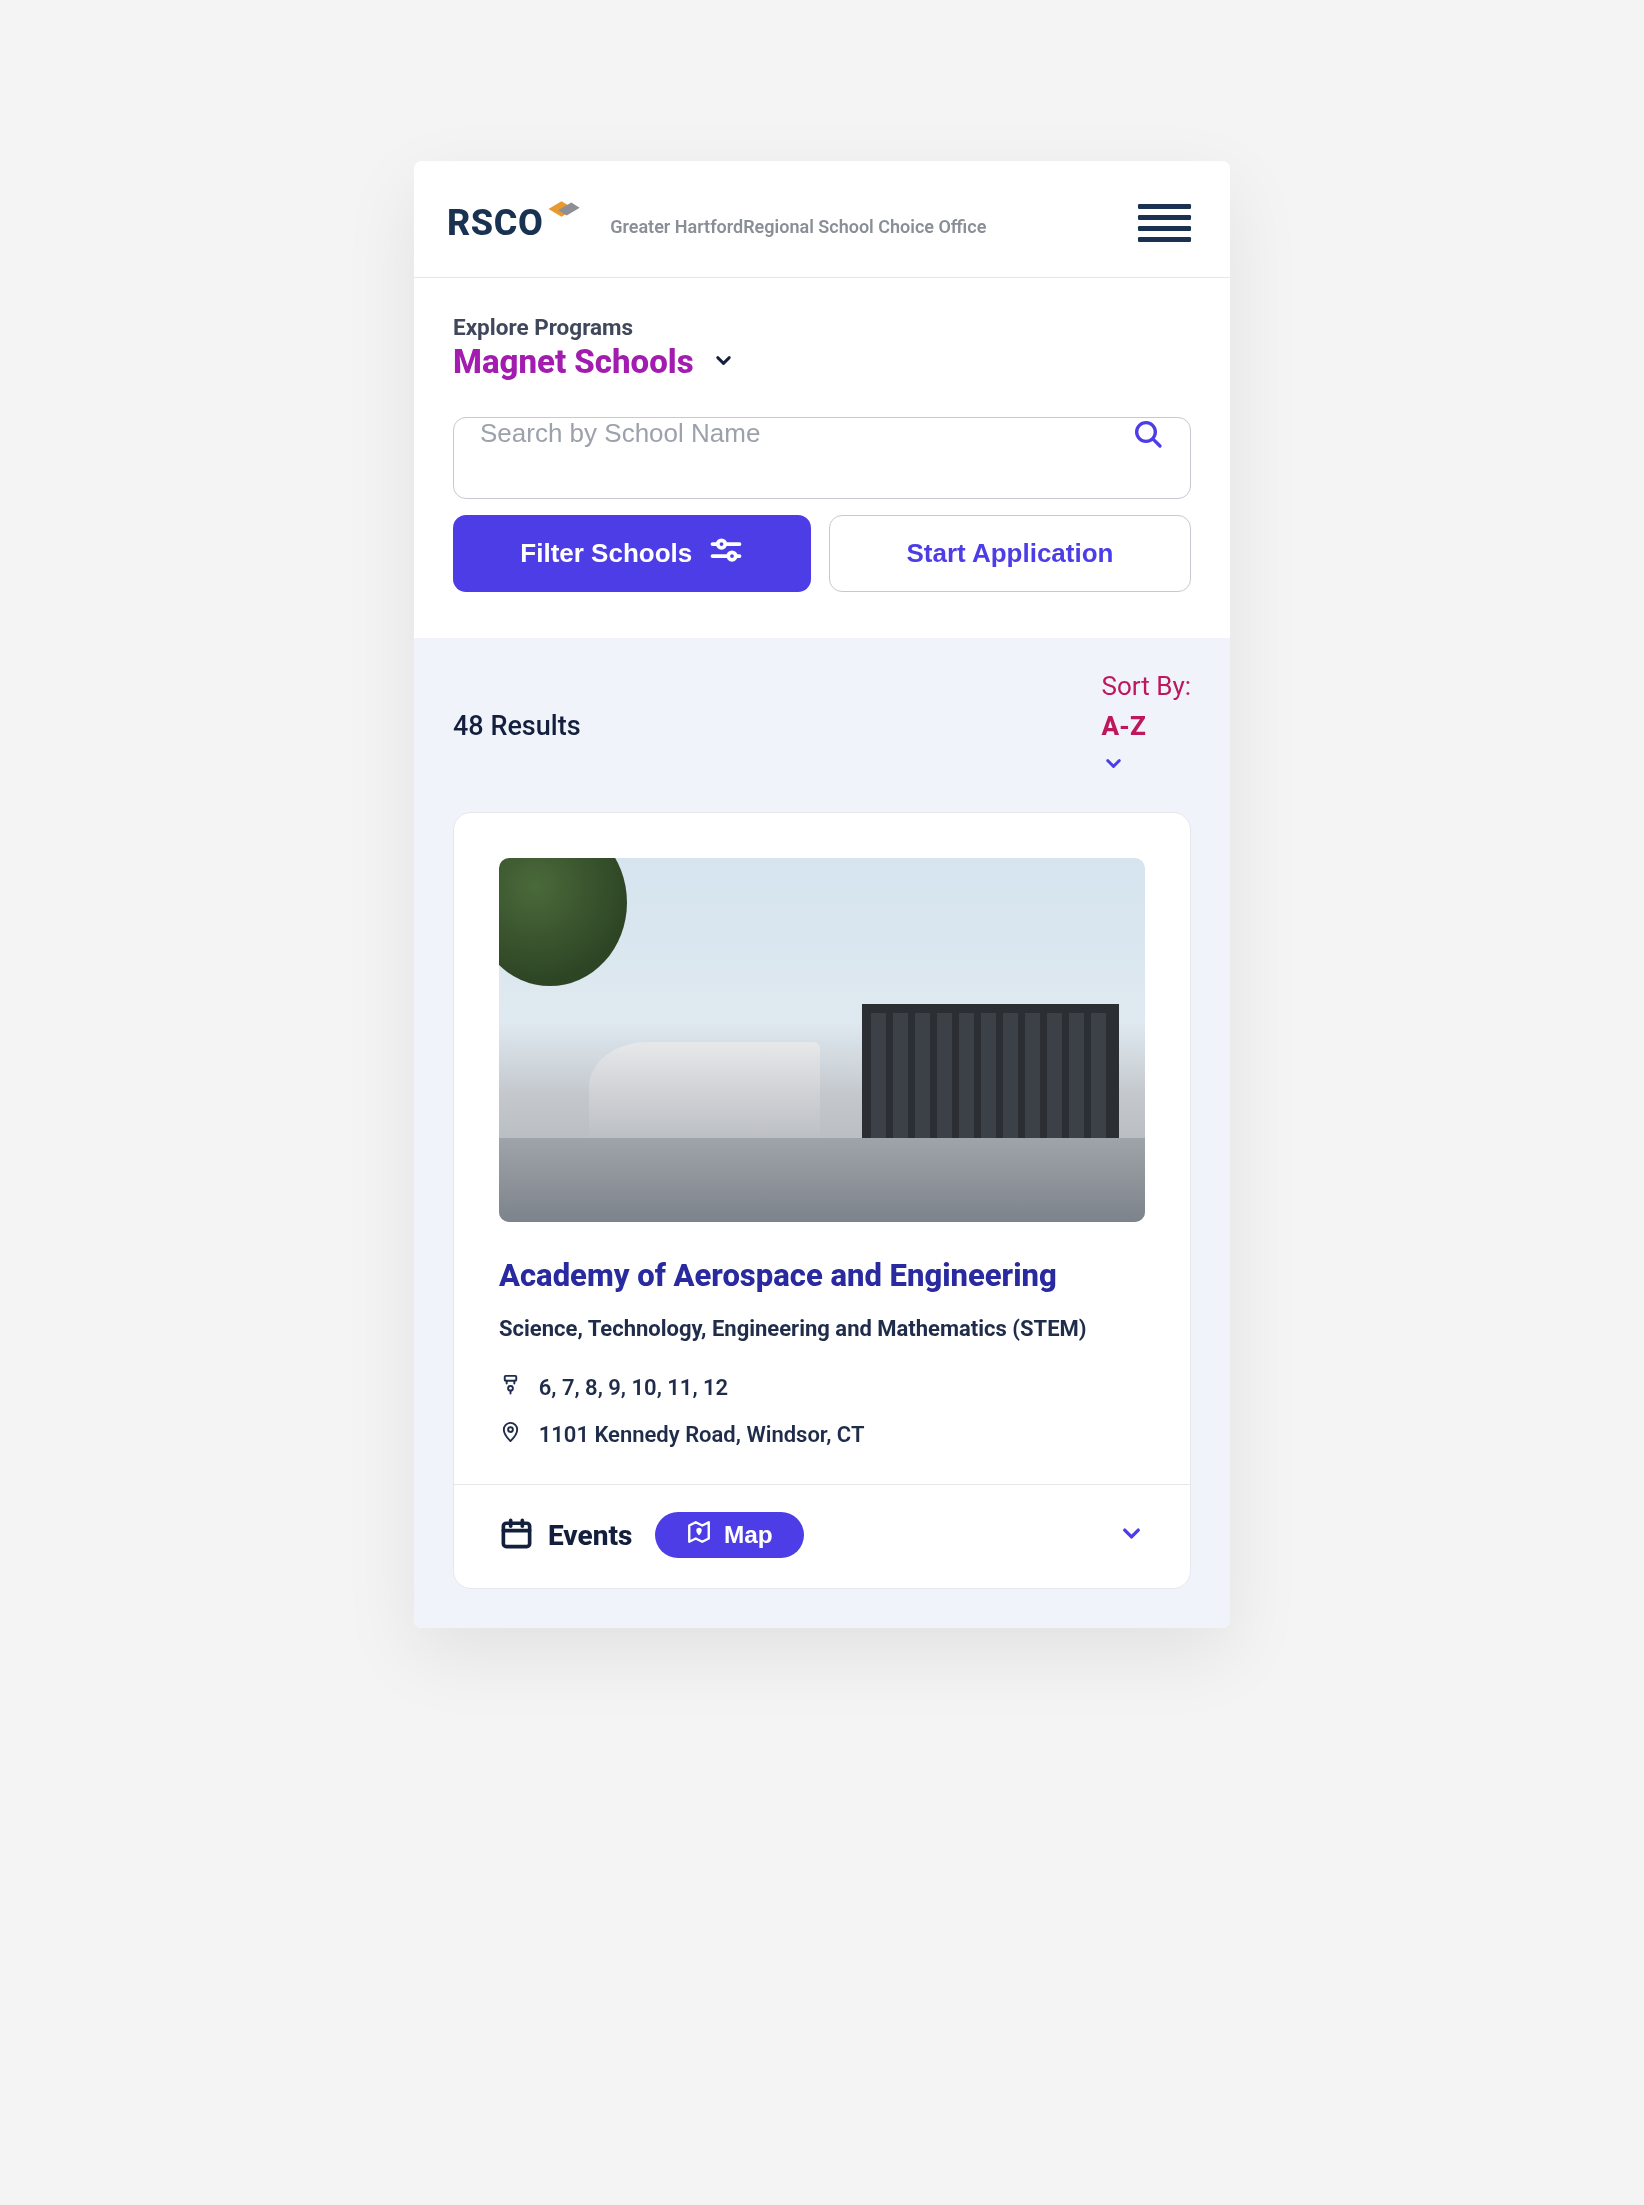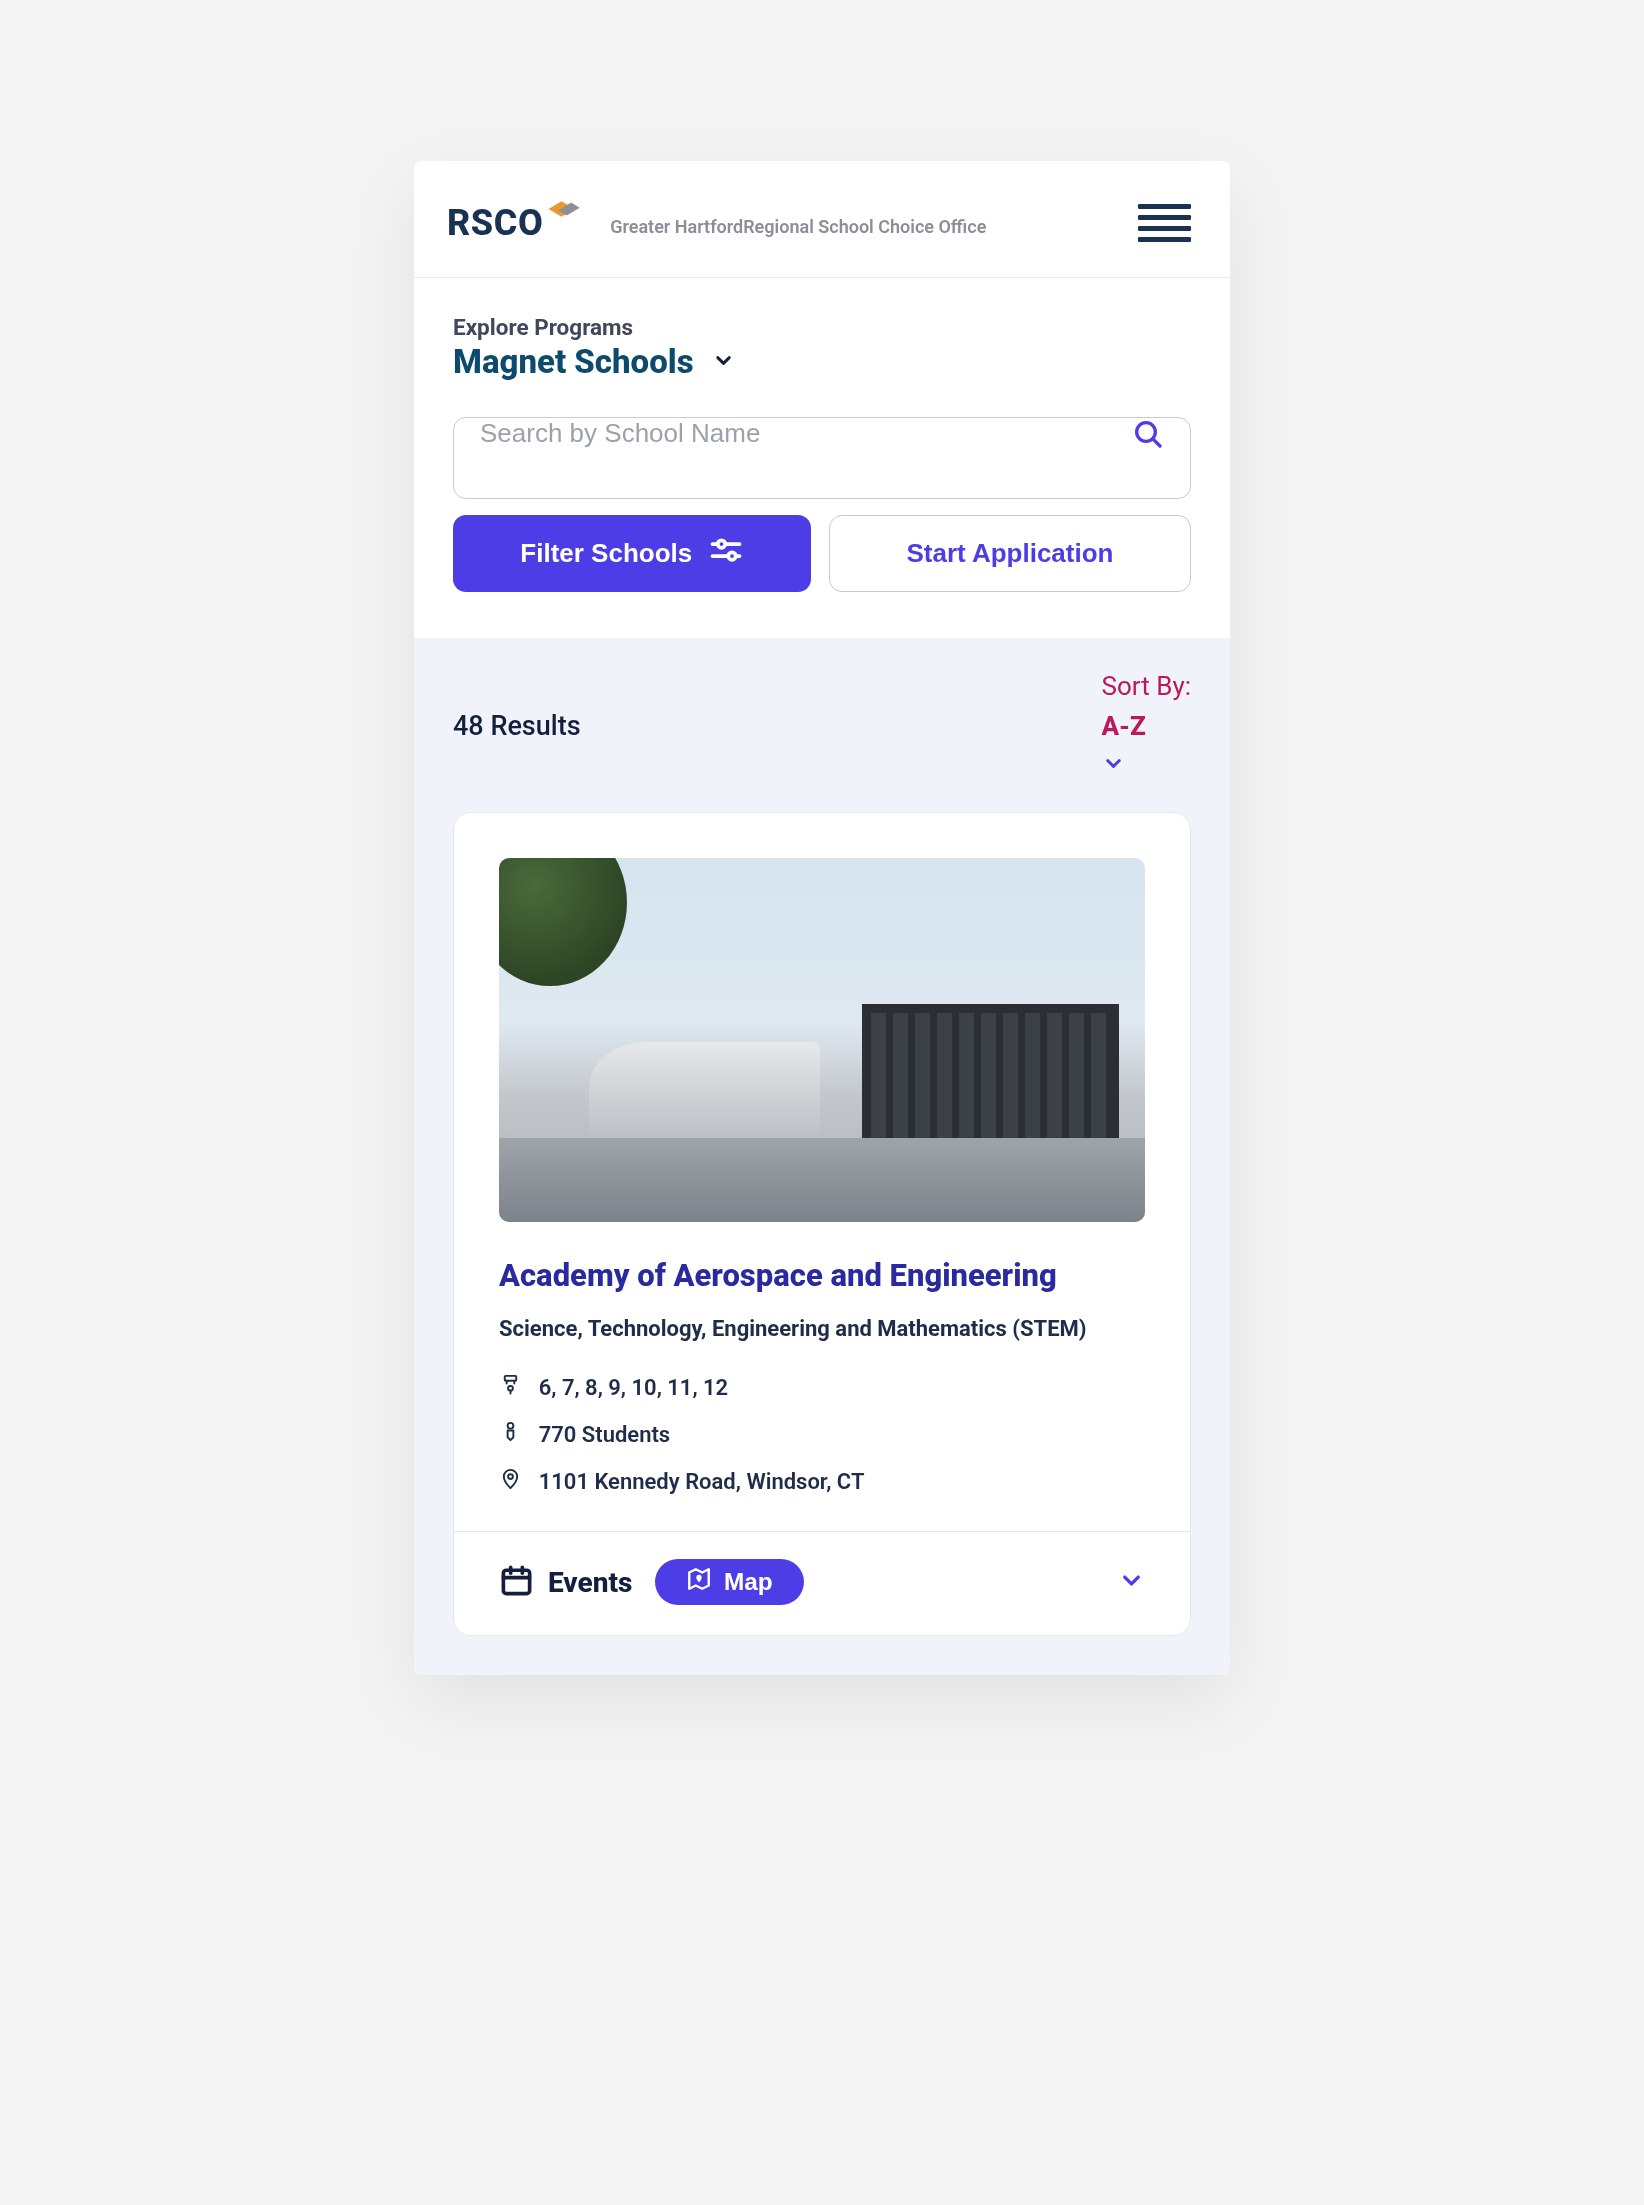--- a/index.html
+++ b/index.html
@@ -31,21 +31,21 @@
 .logo-caret { margin-left: -1.3px; margin-top: -26px; }
 .rsco-text { font-size: 36px; font-weight: 800; color: #1a3252; letter-spacing: 0.6px; }
 .logo-sub { display: flex; flex-direction: row; line-height: 1.18; margin-top: 6.4px; }
 .logo-sub span { font-size: 18px; font-weight: 600; color: #8a8f97; }
 .hamburger { display:flex; flex-direction: column; gap: 5.8px; cursor:pointer; padding: 6.4px; }
 .hamburger span { width: 53px; height: 5.1px; background:#1a3252; border-radius: 1.3px; }
 
 .explore { padding: 36px 39px 0 39px; }
 .explore-label { font-size: 22.5px; font-weight: 700; color: #41475a; margin-bottom: 2.6px; }
 .explore-title-row { display: flex; align-items: center; gap: 18px; }
-.explore-title { font-size: 33px; font-weight: 800; color: #0c4a6e; }
+.explore-title { font-size: 33px; font-weight: 800; color: #a21caf; }
 .chev-down-big svg { width: 23px; height: 23px; }
 
 .search-row { padding: 36px 39px 0 39px; }
 .search-input-wrap {
   border: 1.3px solid #c7c9d2;
   border-radius: 13px;
   display: flex;
   align-items: flex-start;
   padding: 0 26px;
   height: 82px;
@@ -280,29 +280,20 @@
             <svg viewBox="0 0 24 24" fill="none" stroke="#1f2c4a" stroke-width="2" stroke-linecap="round" stroke-linejoin="round">
               <rect x="6" y="3" width="12" height="5" rx="1"></rect>
                 <path d="M8 8v3"></path>
                 <path d="M16 8v3"></path>
               <circle cx="12" cy="16" r="2.5"></circle>
                 <path d="M12 18.5v3"></path>
             </svg>
           </span>
           <span>6, 7, 8, 9, 10, 11, 12</span>
         </div>
-        <div class="meta-row">
-          <span>
-            <svg viewBox="0 0 24 24" fill="none" stroke="#1f2c4a" stroke-width="2" stroke-linecap="round" stroke-linejoin="round">
-              <circle cx="12" cy="6" r="3"></circle>
-                <path d="M9 11h6v7l-3 3-3-3z"></path>
-            </svg>
-          </span>
-          <span>770 Students</span>
-        </div>
         <div class="meta-row" style="margin-bottom:0">
           <span>
             <svg viewBox="0 0 24 24" fill="none" stroke="#1f2c4a" stroke-width="2" stroke-linecap="round" stroke-linejoin="round">
               <path d="M12 22s7-6.5 7-12a7 7 0 10-14 0c0 5.5 7 12 7 12z"></path>
                 <circle cx="12" cy="10" r="2.5"></circle>
             </svg>
           </span>
           <span>1101 Kennedy Road, Windsor, CT</span>
         </div>
       </div>

